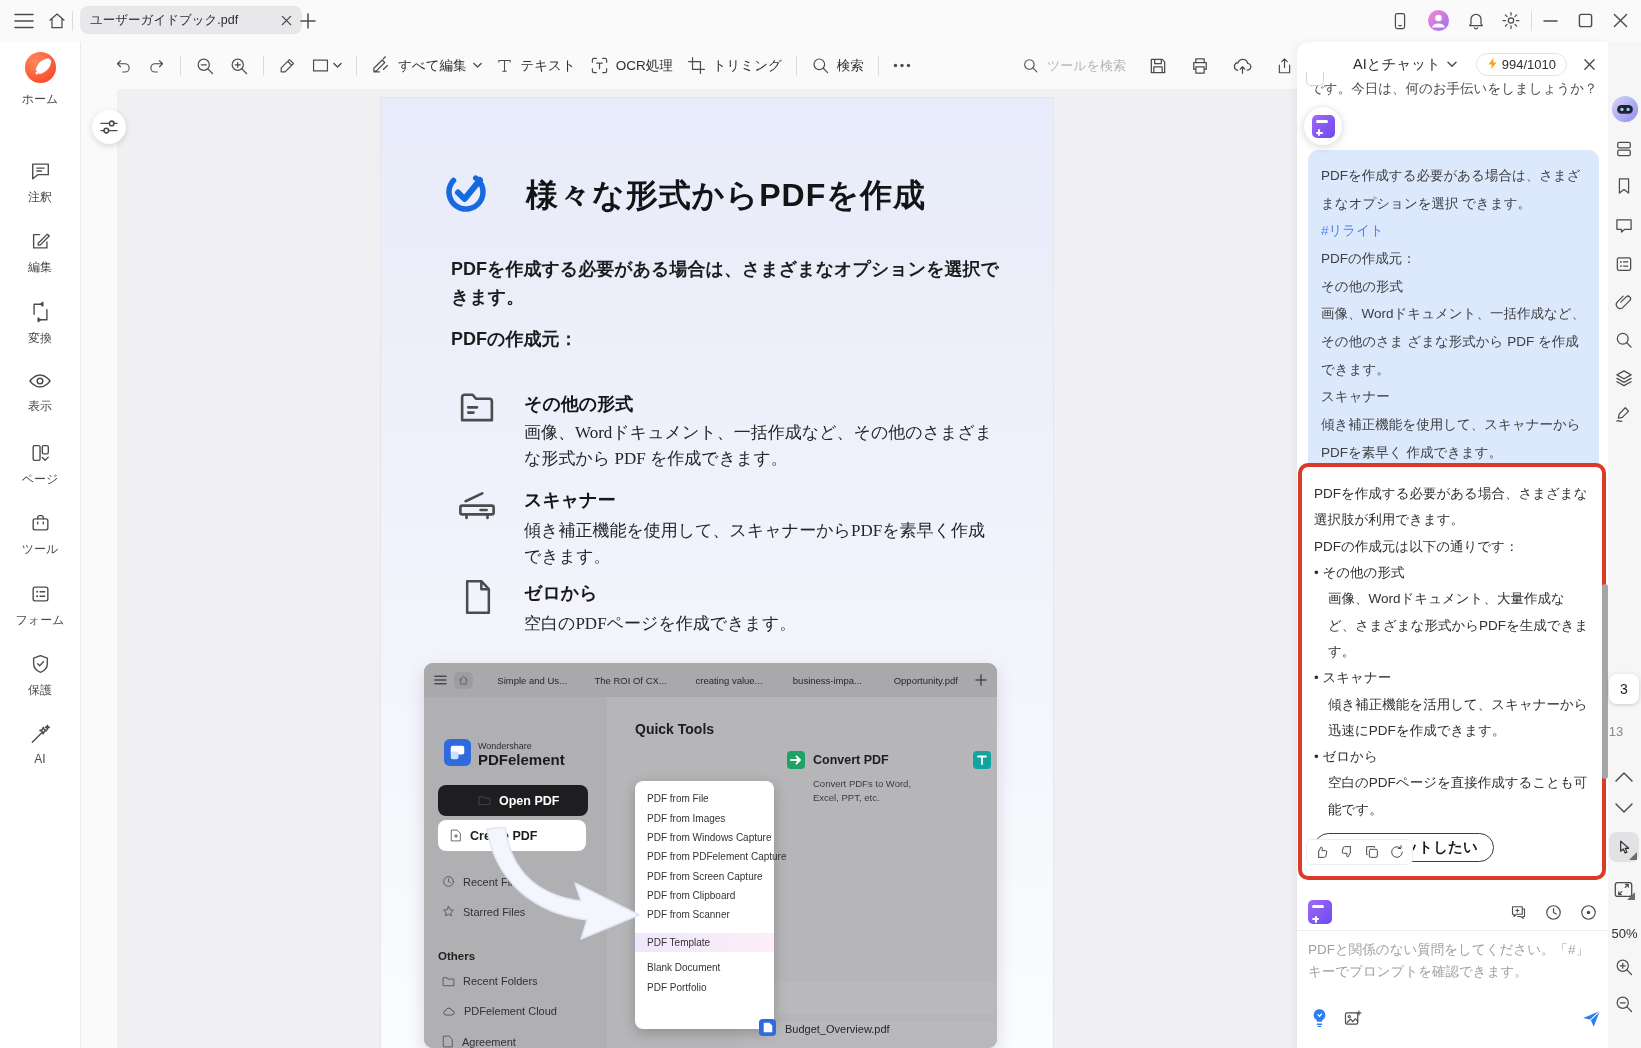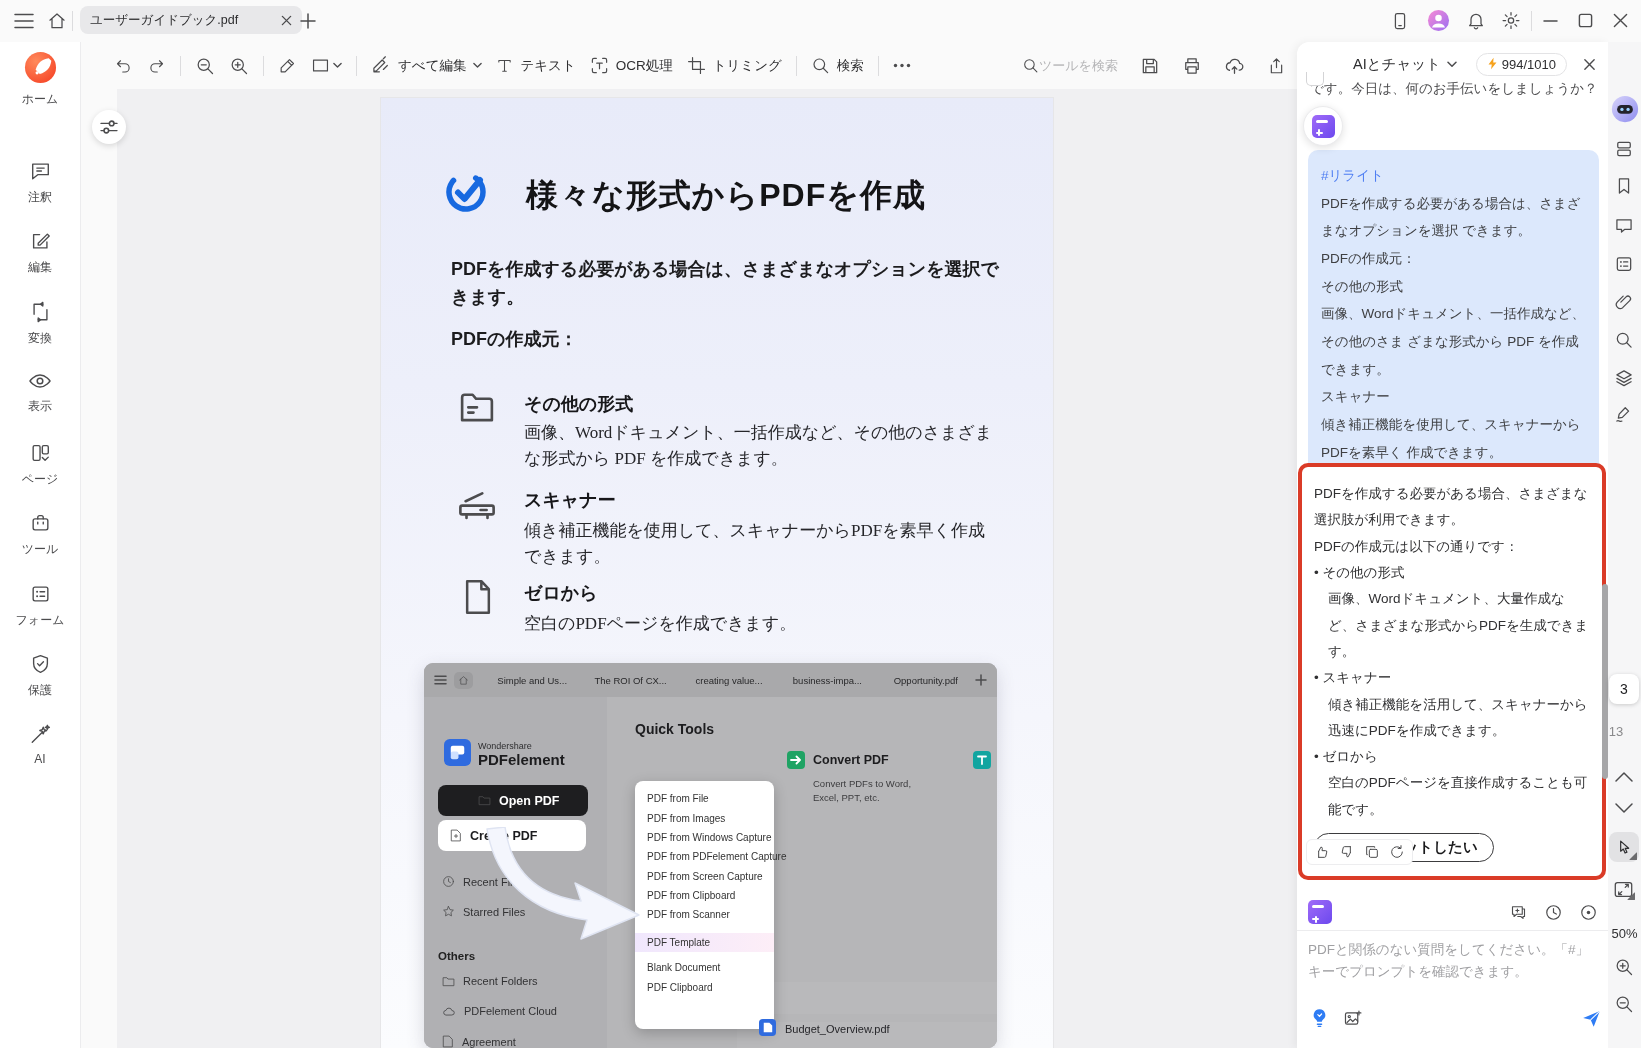--- a/index.html
+++ b/index.html
@@ -235,21 +235,21 @@
   <span>
       <svg width="18" height="5" viewBox="0 0 18 5">
         <circle cx="2.5" cy="2.5" r="1.7" fill="#4c4c4e"></circle>
         <circle cx="9" cy="2.5" r="1.7" fill="#4c4c4e"></circle>
         <circle cx="15.5" cy="2.5" r="1.7" fill="#4c4c4e"></circle>
       </svg>
     </span>
 </div>
 
 <div class="abs flex" style="left:1022px;top:42px;height:47px;gap:22px;">
-  <span class="flex" style="gap:0">
+  <span class="flex" style="gap:8px">
     <svg width="17" height="17" viewBox="0 0 24 24">
         <circle class="ic" stroke="#b6b6b8" cx="10.5" cy="10.5" r="6.7"></circle>
         <path class="ic" stroke="#b6b6b8" d="M15.5 15.5L21 21"></path>
       </svg>
     <span style="font-size:13px;color:#b4b4b6;">ツールを検索</span>
   </span>
   <span>
       <svg width="20" height="20" viewBox="0 0 24 24">
         <path class="ic" stroke="#c9c9cb" stroke-width="1.7" d="M4 4h13l3 3v13H4zM8 4v5h8V4M7 20v-7h10v7"></path>
       </svg>
@@ -513,21 +513,21 @@
         <div id="qmenu">
           <div class="mi">PDF from File</div>
           <div class="mi">PDF from Images</div>
           <div class="mi">PDF from Windows Capture</div>
           <div class="mi">PDF from PDFelement Capture</div>
           <div class="mi">PDF from Screen Capture</div>
           <div class="mi">PDF from Clipboard</div>
           <div class="mi">PDF from Scanner</div>
           <div class="mi hl" style="margin-top:8px;">PDF Template</div>
           <div class="mi" style="margin-top:6px;">Blank Document</div>
-          <div class="mi">PDF Clipboard</div>
+          <div class="mi">PDF Portfolio</div>
         </div>
 
         <span class="abs" style="left:152px;top:322px;">
           <svg width="17" height="17" viewBox="0 0 18 18">
               <rect width="18" height="18" rx="4" fill="#2f6bdf"></rect>
               <path d="M5 4h6l3 3v7H5z" fill="#fff"></path>
             </svg>
         </span>
         <span class="abs" style="left:178px;top:326px;font-size:11px;color:#26262a;">Budget_Overview.pdf</span>
 
@@ -563,22 +563,22 @@
     </span>
     <span style="margin-left:10px;">
       <svg width="13" height="13" viewBox="0 0 14 14">
           <path class="ic" stroke="#6b6b6d" d="M2 2l10 10M12 2L2 12"></path>
         </svg>
     </span>
   </div>
   <div class="abs" style="left:13px;top:38px;width:290px;font-size:13.5px;color:#4a4a4c;">です。今日は、何のお手伝いをしましょうか？</div>
 
   <div id="bubble">
+    <p class="chatp">PDFを作成する必要がある場合は、さまざまなオプションを選択 できます。</p>
     <p class="chatp" style="color:#4e7ef2;">#リライト</p>
-    <p class="chatp">PDFを作成する必要がある場合は、さまざまなオプションを選択 できます。</p>
     <p class="chatp">PDFの作成元：</p>
     <p class="chatp">その他の形式</p>
     <p class="chatp">画像、Wordドキュメント、一括作成など、その他のさま ざまな形式から PDF を作成できます。</p>
     <p class="chatp">スキャナー</p>
     <p class="chatp">傾き補正機能を使用して、スキャナーからPDFを素早く 作成できます。</p>
     <p class="chatp">ゼロから</p>
     <p class="chatp">空白のPDFページを作成できます。</p>
   </div>
 
   <div id="answer">

